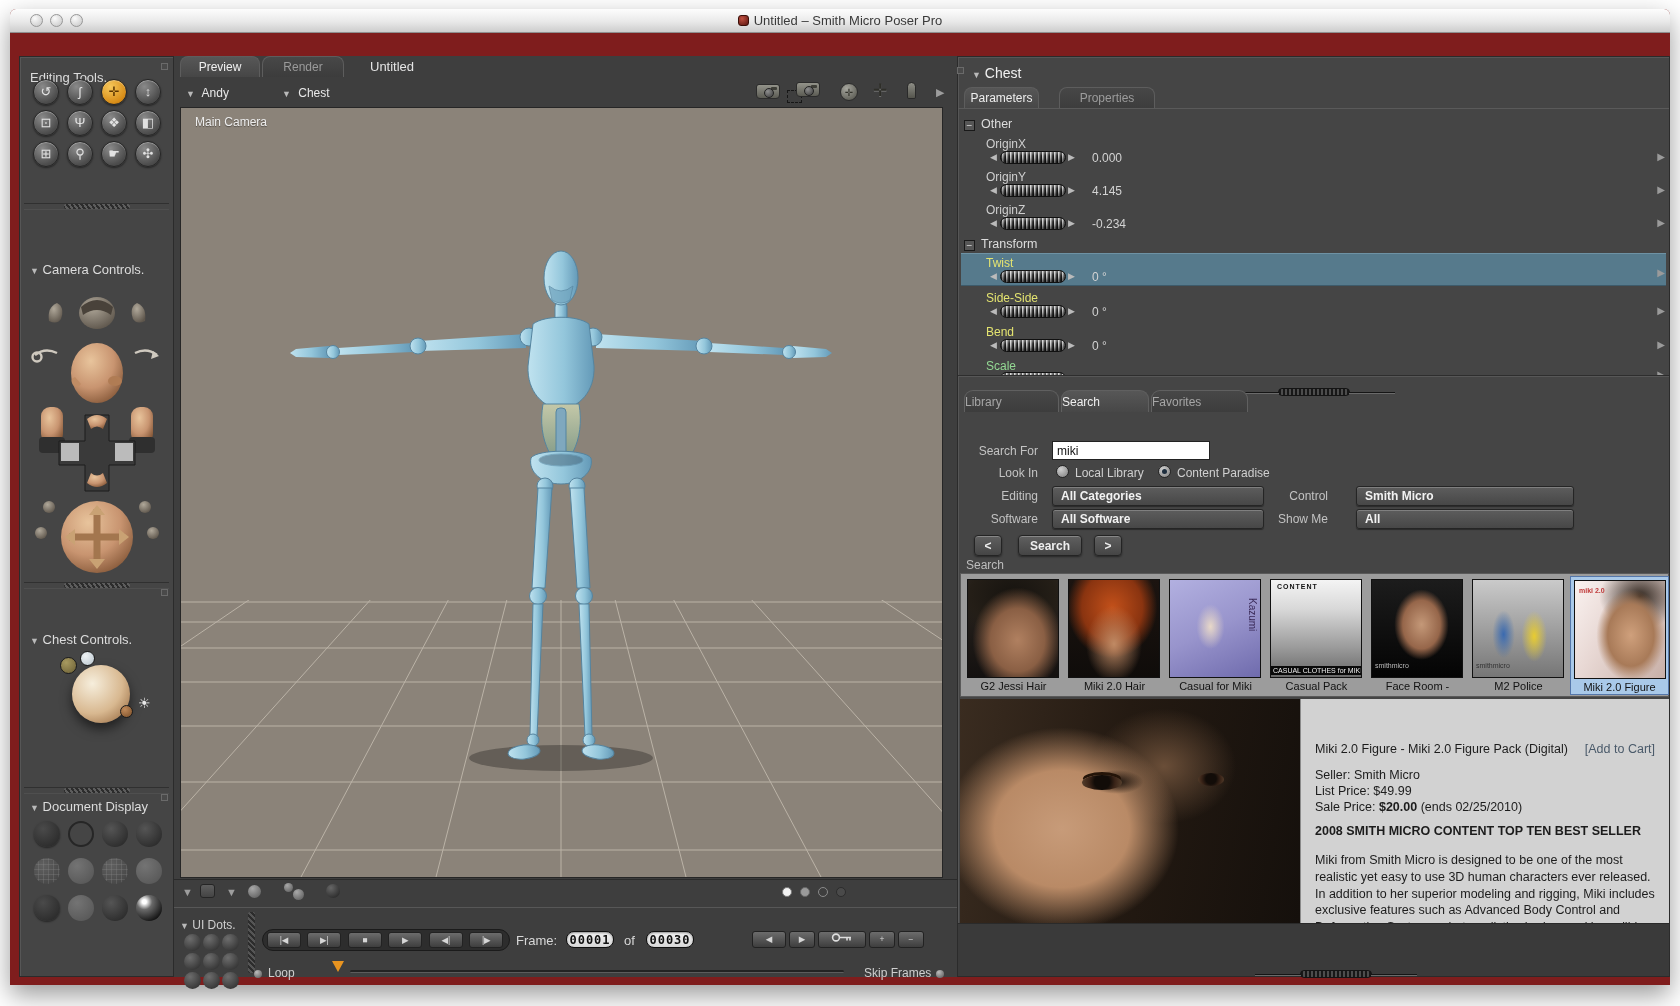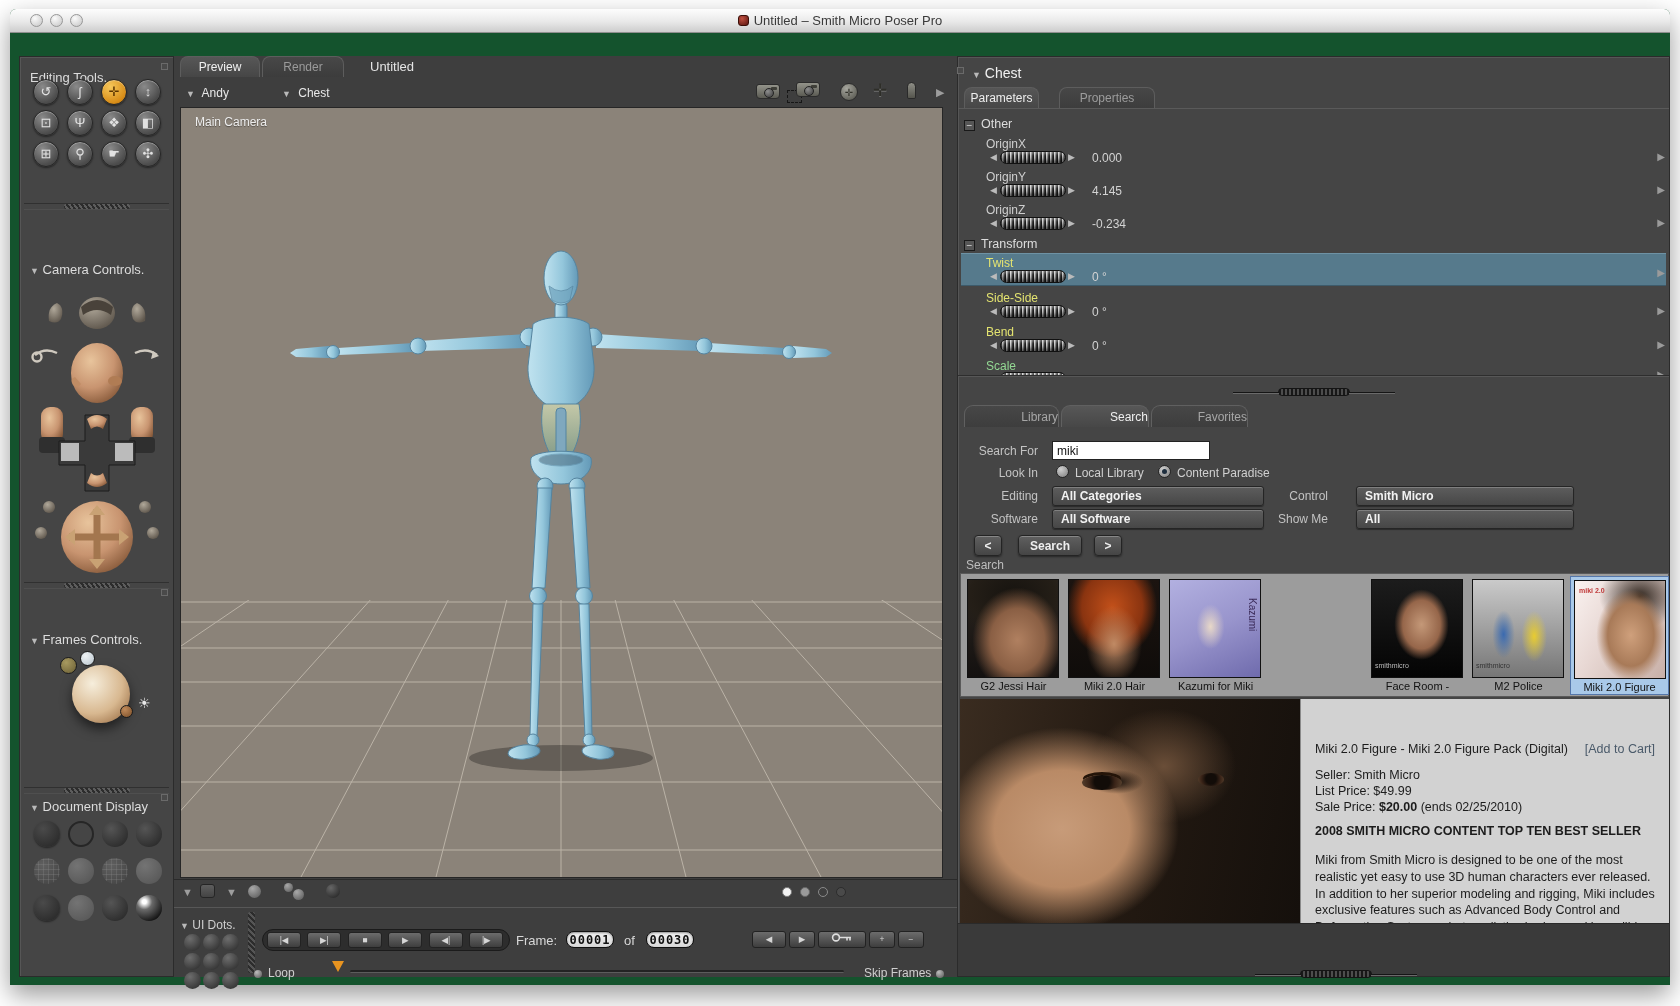--- a/index.html
+++ b/index.html
@@ -1,18 +1,18 @@
 <!DOCTYPE html>
 <html><head>
 <meta charset="utf-8">
 <style>
   html,body{margin:0;padding:0;background:#fff;width:1680px;height:1006px;overflow:hidden;
     font-family:"Liberation Sans",sans-serif;-webkit-font-smoothing:antialiased;}
   *{box-sizing:border-box;}
-  #window{position:absolute;left:10px;top:9px;width:1660px;height:976px;background:#14532d;
+  #window{position:absolute;left:10px;top:9px;width:1660px;height:976px;background:#7f1d1d;
     border-radius:6px 6px 0 0;box-shadow:0 10px 26px rgba(0,0,0,.4);}
   
   .titlebar{position:absolute;left:0;top:0;right:0;height:24px;border-radius:6px 6px 0 0;
     background:linear-gradient(#fdfdfd,#e9e9e9 55%,#cdcdcd);border-bottom:1px solid #8f8f8f;}
   .tl{position:absolute;top:5px;width:13px;height:13px;border-radius:50%;
     background:radial-gradient(circle at 35% 30%,#fbfbfb,#c4c4c4);border:1px solid #979797;}
   .wtitle{position:absolute;left:0;right:0;top:4px;text-align:center;font-size:13px;color:#3a3a3a;}
   .appicon{display:inline-block;width:11px;height:11px;border-radius:3px;vertical-align:-1px;margin-right:5px;
     background:radial-gradient(circle at 35% 30%,#c05040,#5a1410);border:1px solid #3a0e08;}
   
@@ -117,21 +117,21 @@
   .dial{position:absolute;height:14px;}
   .dial .da{position:absolute;top:1px;font-size:9px;color:#bbb;font-style:normal;}
   .dial .bar{position:absolute;left:10px;top:0;width:66px;height:13px;border-radius:7px;border:1px solid #111;
     background:repeating-linear-gradient(90deg,#1c1c1c 0 1px,#cfcfcf 1px 2px,#8a8a8a 2px 3px,#3a3a3a 3px 4px);
     box-shadow:inset 0 2px 3px rgba(255,255,255,.35), inset 0 -3px 4px rgba(0,0,0,.6);}
   .pval{position:absolute;font-size:12px;color:#d3d3d3;}
   .rowarrow{position:absolute;right:4px;color:#9a9a9a;font-size:10px;}
   .hlband{position:absolute;left:3px;right:3px;height:33px;background:#567a8c;border-top:1px solid #6e92a4;border-bottom:1px solid #3d5b6b;}
   .pdivider{position:absolute;left:0;right:0;top:318px;height:34px;border-top:1px solid #2e2e2e;box-shadow:inset 0 1px 0 #575757;}
   
-  .ltab{position:absolute;top:348px;height:22px;line-height:22px;font-size:12px;text-align:right;color:#a6a6a6;
+  .ltab{position:absolute;top:333px;height:22px;line-height:22px;font-size:12px;text-align:left;color:#a6a6a6;
     background:linear-gradient(#474747,#3d3d3d);border:1px solid #606060;border-bottom:none;border-radius:9px 9px 0 0;}
   .ltab.on{color:#efefef;background:linear-gradient(#575757,#474747);}
   .flabel{position:absolute;width:80px;text-align:right;font-size:12px;color:#c3c3c3;}
   .searchinput{position:absolute;width:158px;height:19px;border:1px solid #222;background:#fff;color:#111;
     font-size:12px;padding:0 4px;font-family:"Liberation Sans",sans-serif;}
   .rdo{position:absolute;width:13px;height:13px;border-radius:50%;border:1px solid #262626;
     background:radial-gradient(circle at 35% 30%,#cfcfcf,#7d7d7d);}
   .rdo.sel::after{content:"";position:absolute;left:3px;top:3px;width:5px;height:5px;border-radius:50%;background:#1e2e3e;}
   .rdolabel{position:absolute;font-size:12px;color:#d0d0d0;}
   .dd{position:absolute;height:20px;border-radius:3px;border:1px solid #252525;box-shadow:inset 0 1px 0 rgba(255,255,255,.22),0 1px 1px rgba(0,0,0,.4);
@@ -269,21 +269,21 @@
       </g>
     </svg>
 
     <div class="sectline" style="top:525px">
         <div class="hatch"></div>
       </div>
     <span class="cbox" style="right:5px;top:532px"></span>
 
     <div class="sect-title" style="left:10px;top:575px">
       <span class="tri">▼</span>
-      <span>Frames Controls.</span>
+      <span>Chest Controls.</span>
     </div>
     <div class="lightwidget" style="left:38px;top:600px;width:90px;height:80px">
       <div style="position:absolute;left:14px;top:8px;width:58px;height:58px;border-radius:50%;
         background:radial-gradient(circle at 35% 32%,#f6eedc,#d8b890 55%,#8a5a30);box-shadow:0 6px 12px rgba(0,0,0,.55)"></div>
       <div style="position:absolute;left:2px;top:0;width:17px;height:17px;border-radius:50%;border:1px solid #1c1c1c;
         background:radial-gradient(circle at 35% 30%,#a89a60,#6a5e34)"></div>
       <div style="position:absolute;left:22px;top:-6px;width:15px;height:15px;border-radius:50%;border:1px solid #1c1c1c;
         background:radial-gradient(circle at 35% 30%,#eef2f4,#b8c4cc)"></div>
       <div style="position:absolute;left:62px;top:48px;width:13px;height:13px;border-radius:50%;border:1px solid #1c1c1c;
         background:radial-gradient(circle at 35% 30%,#c08a5a,#7a4e28)"></div>
@@ -592,21 +592,28 @@
         <div class="tcap">G2 Jessi Hair</div>
       </div>
       <div class="thumb" style="left:104px">
         <div class="timg t2"></div>
         <div class="tcap">Miki 2.0 Hair</div>
       </div>
       <div class="thumb" style="left:205px">
         <div class="timg t3">
           <span class="ovtext" style="right:2px;top:18px;color:#3a2a58;writing-mode:vertical-rl;font-size:10px">Kazumi</span>
         </div>
-        <div class="tcap">Kazumi for Miki</div>
+        <div class="tcap">Casual for Miki</div>
+      </div>
+      <div class="thumb" style="left:306px">
+        <div class="timg t4">
+          <span class="ovtext" style="left:6px;top:3px;color:#111;font-weight:bold;letter-spacing:1px">CONTENT</span>
+          <span class="ovtext" style="left:0;right:0;bottom:2px;background:#0a0a0a;color:#eee;padding:1px 2px;white-space:nowrap">CASUAL CLOTHES for MIKI</span>
+        </div>
+        <div class="tcap">Casual Pack</div>
       </div>
       <div class="thumb" style="left:407px">
         <div class="timg t5">
           <span class="ovtext" style="left:3px;bottom:8px;color:#bbb">smithmicro</span>
         </div>
         <div class="tcap">Face Room -</div>
       </div>
       <div class="thumb" style="left:508px">
         <div class="timg t6">
           <span class="ovtext" style="left:3px;bottom:8px;color:#333">smithmicro</span>

